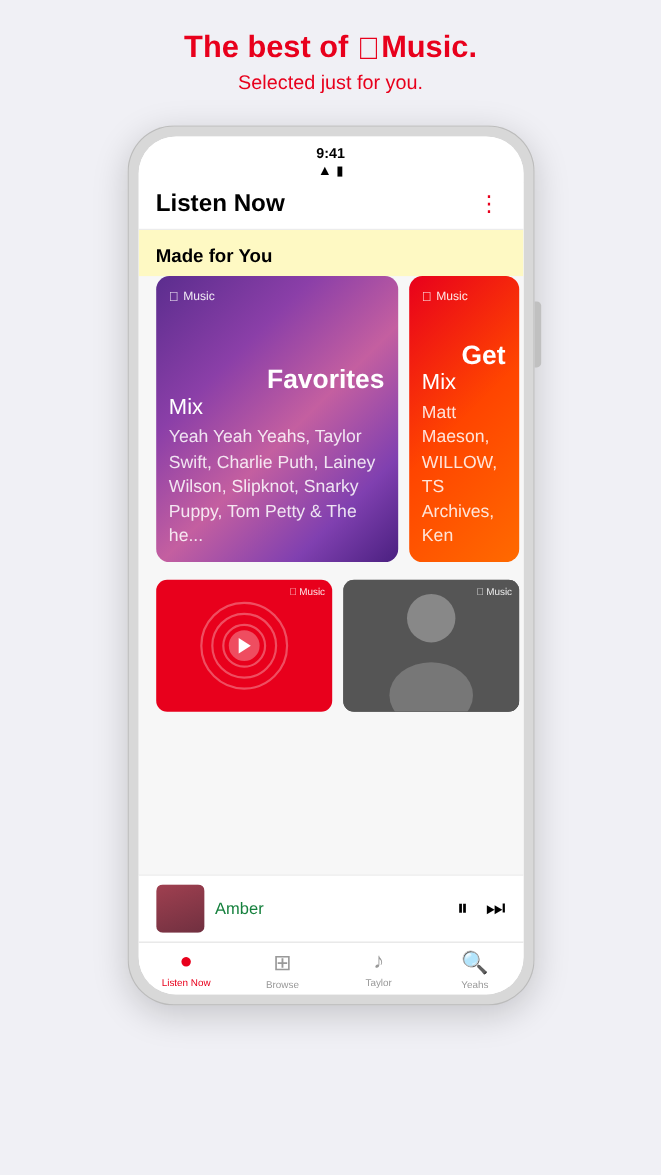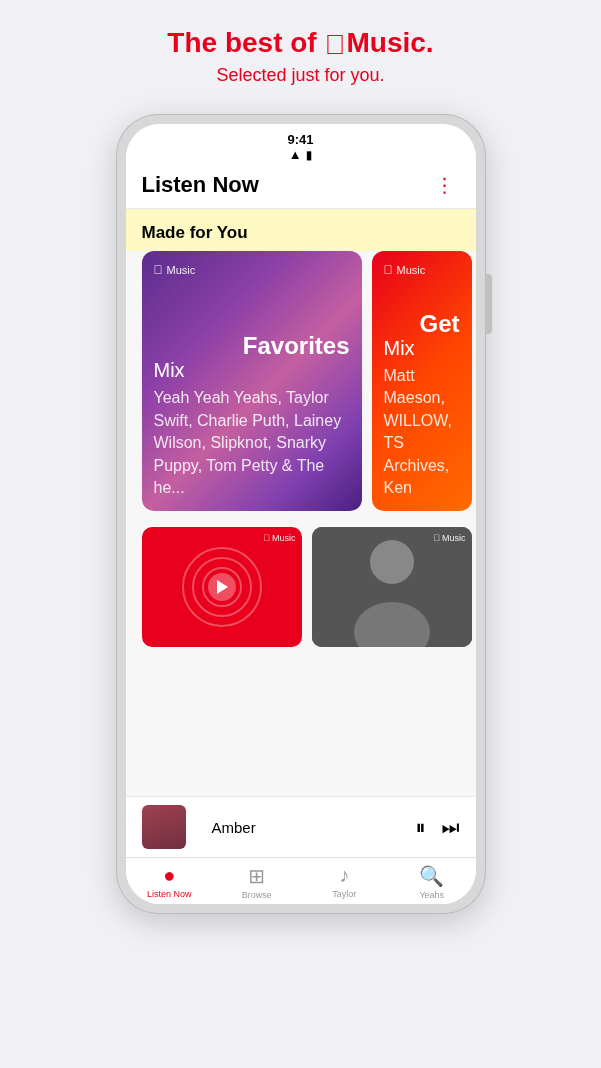--- a/index.html
+++ b/index.html
@@ -310,22 +310,21 @@
     }
     .now-playing-art-face {
       width: 100%;
       height: 100%;
       background: linear-gradient(160deg, #a04050 0%, #703040 100%);
     }
     .now-playing-title {
       flex: 1;
       font-size: 15px;
       font-weight: 500;
-      color: #000000;
-      margin-left: 16px;
+      color: #15803d;
     }
     .now-playing-controls {
       display: flex;
       gap: 16px;
       align-items: center;
     }
     .ctrl-btn {
       font-size: 20px;
       color: #000;
       cursor: pointer;

